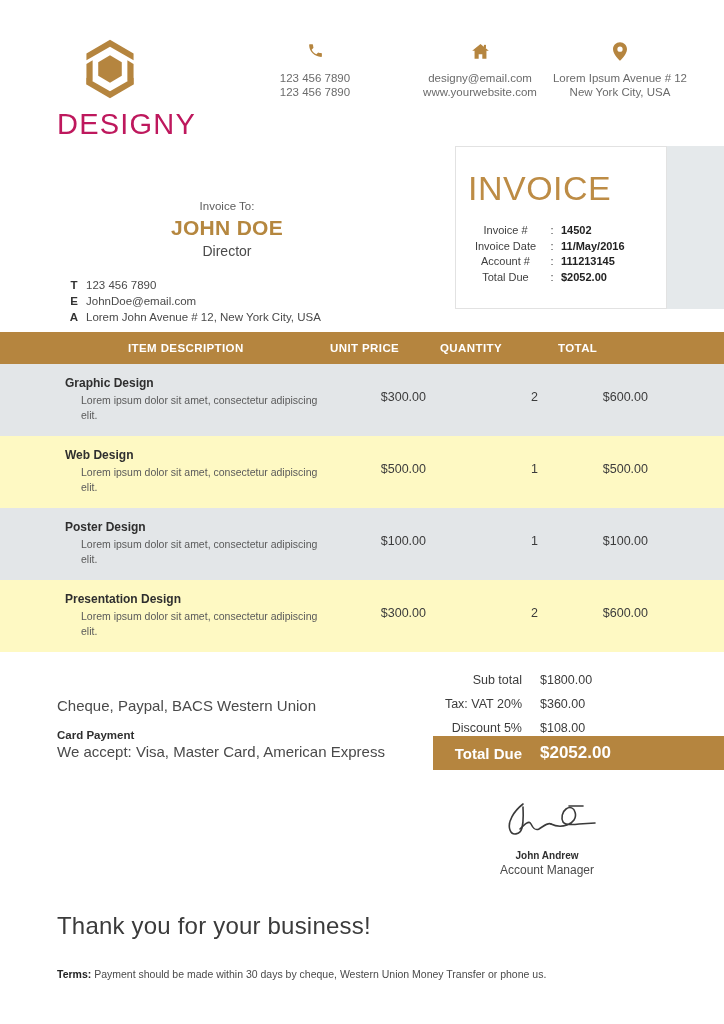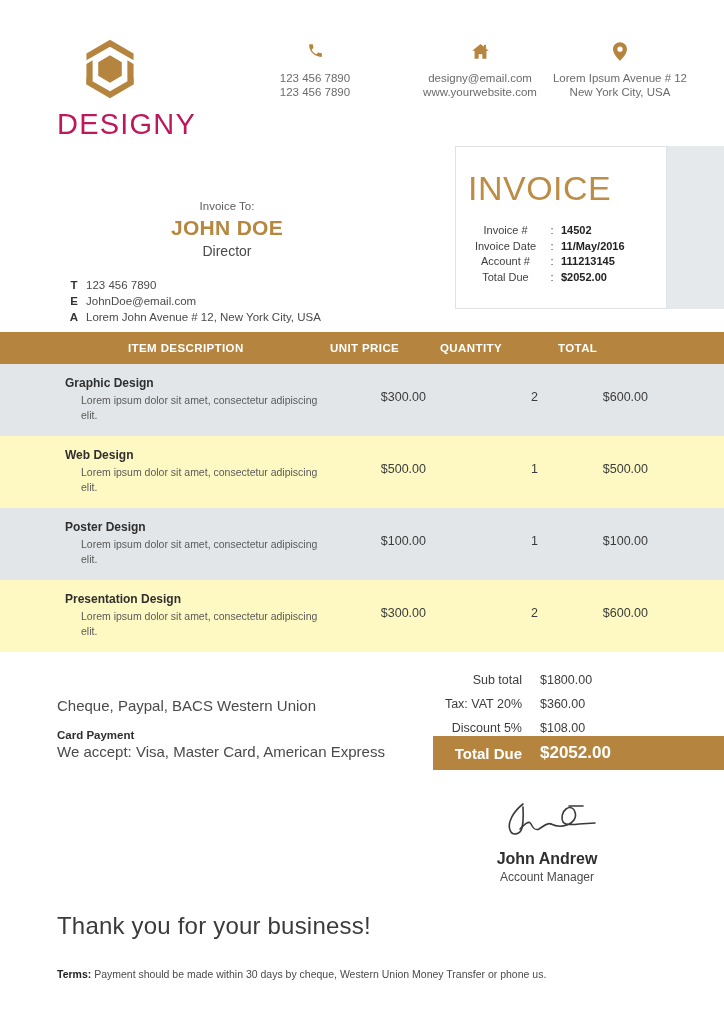--- a/index.html
+++ b/index.html
@@ -277,21 +277,21 @@
   
   .sign {
     position: absolute;
     left: 466px;
     top: 798px;
     width: 162px;
     text-align: center;
   }
   .sig-svg { display: block; margin: 0 auto; }
   .sig-name {
-    font-size: 16px;
+    font-size: 10px;
     font-weight: bold;
     color: #2f2f2f;
     margin-top: 6px;
   }
   .sig-role {
     font-size: 12px;
     color: #4a4a4a;
     margin-top: 2px;
   }
 

